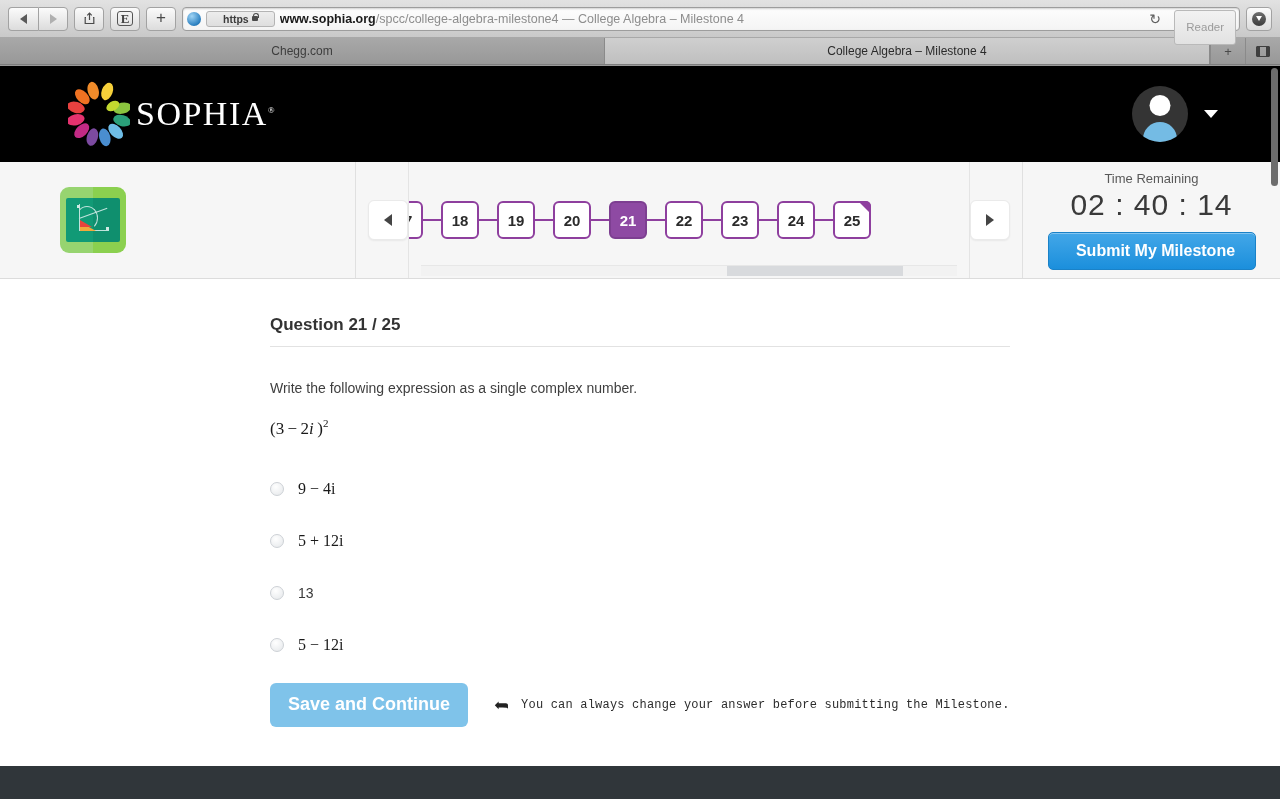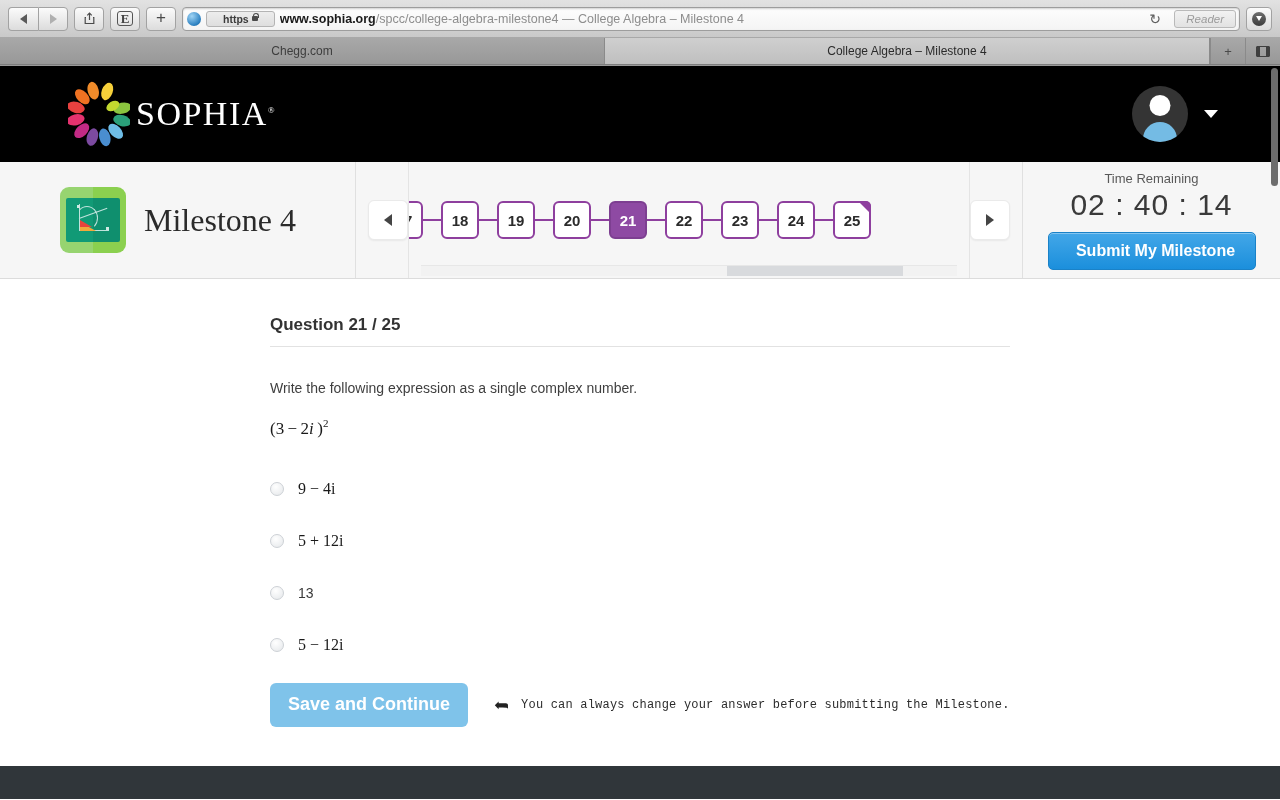--- a/index.html
+++ b/index.html
@@ -80,25 +80,25 @@
     border: 1.2px solid #4a4a4a; border-bottom: none; border-radius: 3px 3px 0 0;
   }
   .url-text { font-size: 12.5px; color: #9a9a9a; white-space: nowrap; overflow: hidden; }
   .url-text b { color: #1a1a1a; font-weight: bold; }
   .url-text .sep { color: #8d8d8d; }
   .reload {
     position: absolute; right: 78px; font-size: 14px; color: #5d5d5d;
   }
   .reader-btn {
     position: absolute; right: 3px; top: 2px;
-    height: 18px; padding: 0 11px;
+    height: 35px; padding: 0 11px;
     border: 1px solid #b9b9b9; border-radius: 3px;
     background: linear-gradient(#f2f2f2,#e2e2e2);
     font-size: 11.5px; color: #9b9b9b;
-    display: flex; align-items: center; font-style: italic;
+    display: flex; align-items: center;
   }
   .dl-btn {
     width: 26px; height: 24px;
     border: 1px solid #a2a2a2; border-radius: 4px;
     background: linear-gradient(#fbfbfb,#dcdcdc);
     display: flex; align-items: center; justify-content: center;
   }
   .dl-circ {
     width: 14px; height: 14px; border-radius: 50%;
     background: linear-gradient(#6e6e6e,#3c3c3c);
@@ -459,21 +459,20 @@
           <span class="ax-v"></span>
             <span class="ax-h"></span>
           <span class="arc"></span>
             <span class="ray"></span>
           <span class="wedge"></span>
             <span class="wedge2"></span>
           <span class="dot1"></span>
             <span class="dot2"></span>
         </div>
       </div>
-      <div class="ms-title">Milestone 4</div>
     </div>
 
     <div class="ms-nav">
       <div class="arrow-btn left">
           <span class="arr-l"></span>
         </div>
 
       <div class="qstrip-clip">
         <div class="qstrip">
           <div class="qtile">17</div>

